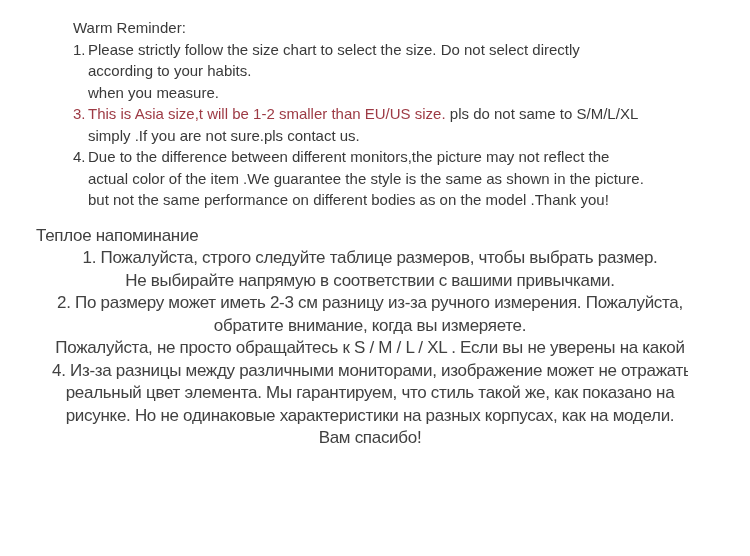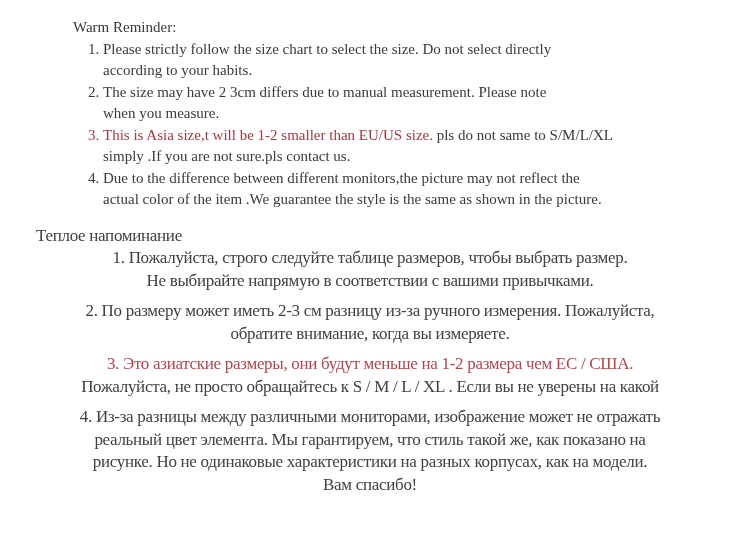--- a/index.html
+++ b/index.html
@@ -2,87 +2,86 @@
 <html style="--bg: #ffffff; --en-text: #3a3a3a; --en-red: #9d3a44; --ru-text: #414141; --ru-red: #ad484d;"><head>
 <meta charset="utf-8">
 <style>
   html, body { margin: 0; padding: 0; background: #ffffff; }
   .page {
     position: relative;
     width: 688px;
     height: 556px;
     overflow: hidden;
     background: var(--bg, #ffffff);
-    font-family: Liberation Serif, serif;
+    font-family: Liberation Sans, sans-serif;
   }
   
   .en {
     padding: 17px 0 0 73px;
     color: var(--en-text, #3a3a3a);
     font-size: 15px;
     line-height: 21.5px;
   }
-  .en .item { margin-left: 15px; }
+  .en .item { }
   .en .line { white-space: nowrap; }
   .en .line.cont { margin-left: 15px; }
   .en .num { display: inline-block; width: 15px; }
   .en .red { color: var(--en-red, #9d3a44); }
   
   .ru {
     margin-top: 14px;
     padding-left: 36px;
     color: var(--ru-text, #414141);
     font-size: 17px;
     line-height: 22.5px;
     letter-spacing: -0.3px;
   }
   .ru .title { margin-left: 0; }
   .ru .item { margin-left: 16px; text-align: center; }
-  .ru .item + .item { margin-top: 8px; }
+  .ru .item + .item { }
   .ru .line { white-space: nowrap; }
   .ru .red { color: var(--ru-red, #ad484d); }
 </style>
 </head>
 <body>
 
 <div class="page">
   <section class="en">
     <div class="title">Warm Reminder:</div>
     <div class="items" id="en-items">
         <div class="item">
           <div class="line"><span class="num">1.</span><span>Please strictly follow the size chart to select the size. Do not select directly</span></div>
           <div class="line cont"><span>according to your habits.</span></div>
         </div>
         <div class="item">
-          <div class="line"><span class="num">2.</span><span>The size may have 2 3cm differs due to manual measurement. Please note</span></div>
           <div class="line cont"><span>when you measure.</span></div>
         </div>
         <div class="item">
           <div class="line"><span class="num red">3.</span><span class="red">This is Asia size,t will be 1-2 smaller than EU/US size.</span><span> pls do not same to S/M/L/XL</span></div>
           <div class="line cont"><span>simply .If you are not sure.pls contact us.</span></div>
         </div>
         <div class="item">
           <div class="line"><span class="num">4.</span><span>Due to the difference between different monitors,the picture may not reflect the</span></div>
           <div class="line cont"><span>actual color of the item .We guarantee the style is the same as shown in the picture.</span></div>
+          <div class="line cont"><span>but not the same performance on different bodies as on the model .Thank you!</span></div>
         </div>
       </div>
   </section>
   <section class="ru">
     <div class="title">Теплое напоминание</div>
     <div class="items" id="ru-items">
         <div class="item">
           <div class="line"><span>1. Пожалуйста, строго следуйте таблице размеров, чтобы выбрать размер.</span></div>
           <div class="line"><span>Не выбирайте напрямую в соответствии с вашими привычками.</span></div>
         </div>
         <div class="item">
           <div class="line"><span>2. По размеру может иметь 2-3 см разницу из-за ручного измерения. Пожалуйста,</span></div>
           <div class="line"><span>обратите внимание, когда вы измеряете.</span></div>
         </div>
         <div class="item">
-          <div class="line"><span class="red">3. Это азиатские размеры, они будут меньше на 1-2 размера чем ЕС / США.</span></div>
           <div class="line"><span>Пожалуйста, не просто обращайтесь к S / M / L / XL . Если вы не уверены на какой</span></div>
         </div>
         <div class="item">
           <div class="line"><span>4. Из-за разницы между различными мониторами, изображение может не отражать</span></div>
           <div class="line"><span>реальный цвет элемента. Мы гарантируем, что стиль такой же, как показано на</span></div>
           <div class="line"><span>рисунке. Но не одинаковые характеристики на разных корпусах, как на модели.</span></div>
           <div class="line"><span>Вам спасибо!</span></div>
         </div>
       </div>
   </section>

